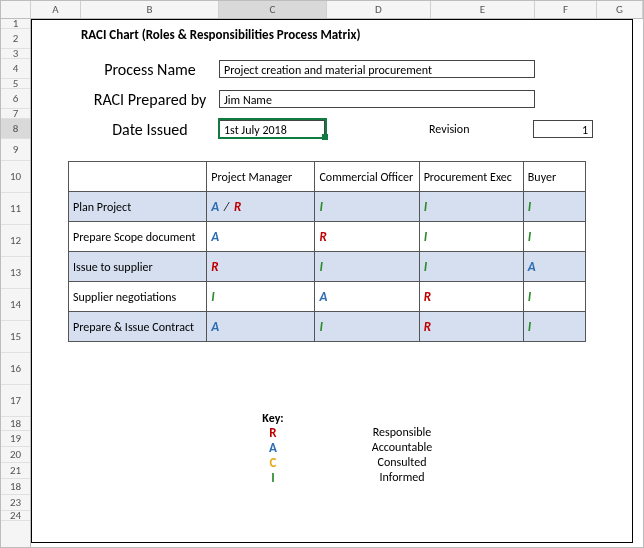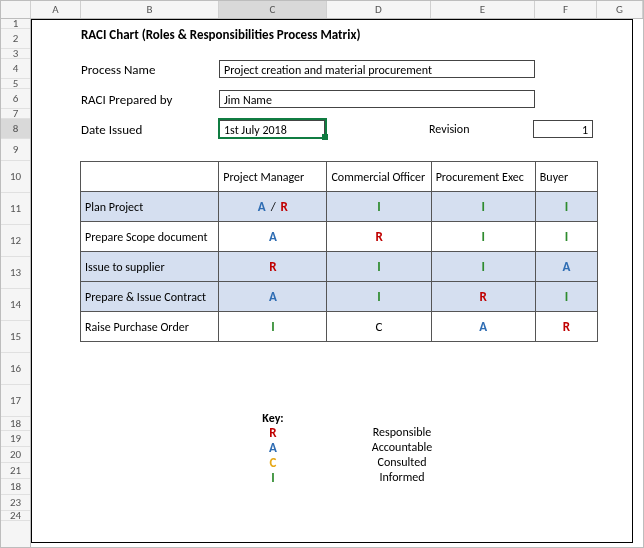--- a/index.html
+++ b/index.html
@@ -84,21 +84,21 @@
 
   
   .abs { position: absolute; }
 
   .title {
     left: 50px; top: 8px;
     font-weight: bold; font-size: 13px;
   }
 
   .field-row { left: 50px; height: 20px; display: flex; align-items: center; }
-  .field-label { width: 138px; font-size: 13px; }
+  .field-label { width: 138px; font-size: 16px; text-align: center; }
   .field-input {
     border: 1px solid #444;
     padding: 1px 4px;
     height: 18px; line-height: 16px;
     background: #fff;
   }
   .fi-process { width: 316px; }
   .fi-prepared { width: 316px; }
   .fi-date { width: 106px; }
   .fi-rev { width: 60px; text-align: right; }
@@ -133,23 +133,24 @@
     overflow: hidden;
   }
   .raci th {
     font-weight: normal;
     text-align: left;
     background: #fff;
   }
   .raci .role-head { text-align: left; }
   .raci .task-cell { text-align: left; }
   .raci .val-cell {
-    text-align: center;
+    text-align: left;
     font-weight: bold;
     font-size: 13px;
+    font-style: italic;
   }
   .raci tr.alt td { background: #d5dff0; }
   .raci tr.alt td.val-cell { background: #d5dff0; }
   .c-R { color: #c00000; }
   .c-A { color: #2f6db3; }
   .c-C { color: #e6a817; }
   .c-I { color: #2e8b2e; }
 
   
   .split-ar .c-A { color: #2f6db3; }
@@ -227,21 +228,21 @@
     <div class="abs field-row" style="top:100px">
       <div class="field-label">Date Issued</div>
       <div class="field-input fi-date">1st July 2018</div>
       <div style="width:104px"></div>
       <div class="rev-label">Revision</div>
       <div class="field-input fi-rev">1</div>
     </div>
 
     <div class="selected-cell" style="left:187px; top:99px; width:109px; height:21px;"></div>
 
-    <table class="abs raci" style="left:49px; top:142px; width:518px">
+    <table class="abs raci" style="left:37px; top:142px; width:518px">
       <colgroup>
         <col style="width:138px">
         <col style="width:108px">
         <col style="width:104px">
         <col style="width:104px">
         <col style="width:62px">
       </colgroup>
       <thead>
         <tr>
           <th></th>
@@ -266,33 +267,33 @@
             <td class="val-cell c-I">I</td>
             <td class="val-cell c-I">I</td>
           </tr>
           <tr class="alt">
             <td class="task-cell">Issue to supplier</td>
             <td class="val-cell c-R">R</td>
             <td class="val-cell c-I">I</td>
             <td class="val-cell c-I">I</td>
             <td class="val-cell c-A">A</td>
           </tr>
+          <tr>
+            <td class="task-cell">Supplier negotiations</td>
+            <td class="val-cell c-I">I</td>
+            <td class="val-cell c-A">A</td>
+            <td class="val-cell c-R">R</td>
+            <td class="val-cell c-I">I</td>
+          </tr>
           <tr class="alt">
             <td class="task-cell">Prepare &amp; Issue Contract</td>
             <td class="val-cell c-A">A</td>
             <td class="val-cell c-I">I</td>
             <td class="val-cell c-R">R</td>
             <td class="val-cell c-I">I</td>
-          </tr>
-          <tr>
-            <td class="task-cell">Raise Purchase Order</td>
-            <td class="val-cell c-I">I</td>
-            <td class="val-cell c-C" style="font-weight: normal; color: rgb(0, 0, 0);">C</td>
-            <td class="val-cell c-A">A</td>
-            <td class="val-cell c-R">R</td>
           </tr>
         </tbody>
     </table>
 
     <div class="abs" style="left:188px; top:392px; width:260px">
       <div class="key-title" style="width:108px">Key:</div>
       <div id="key-rows">
           <div class="key-row">
             <div class="key-letter c-R">R</div>
             <div class="key-text">Responsible</div>

